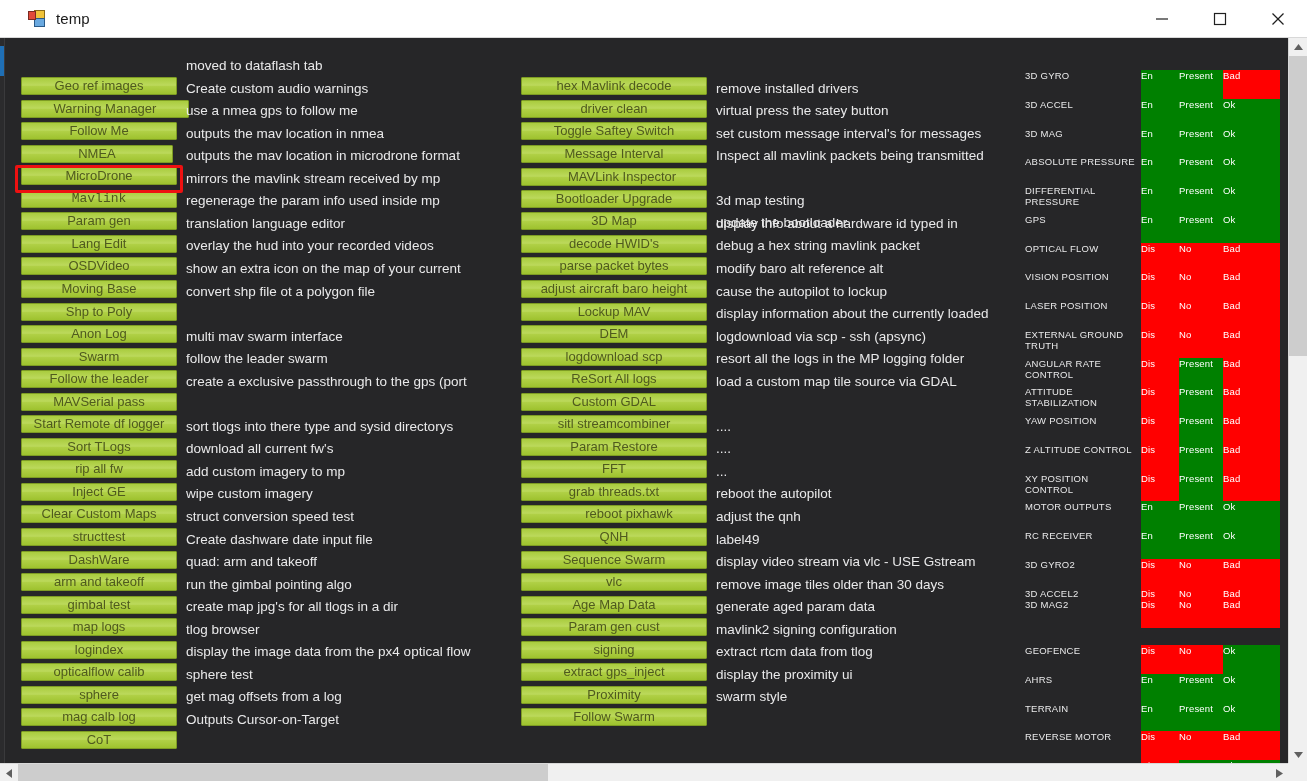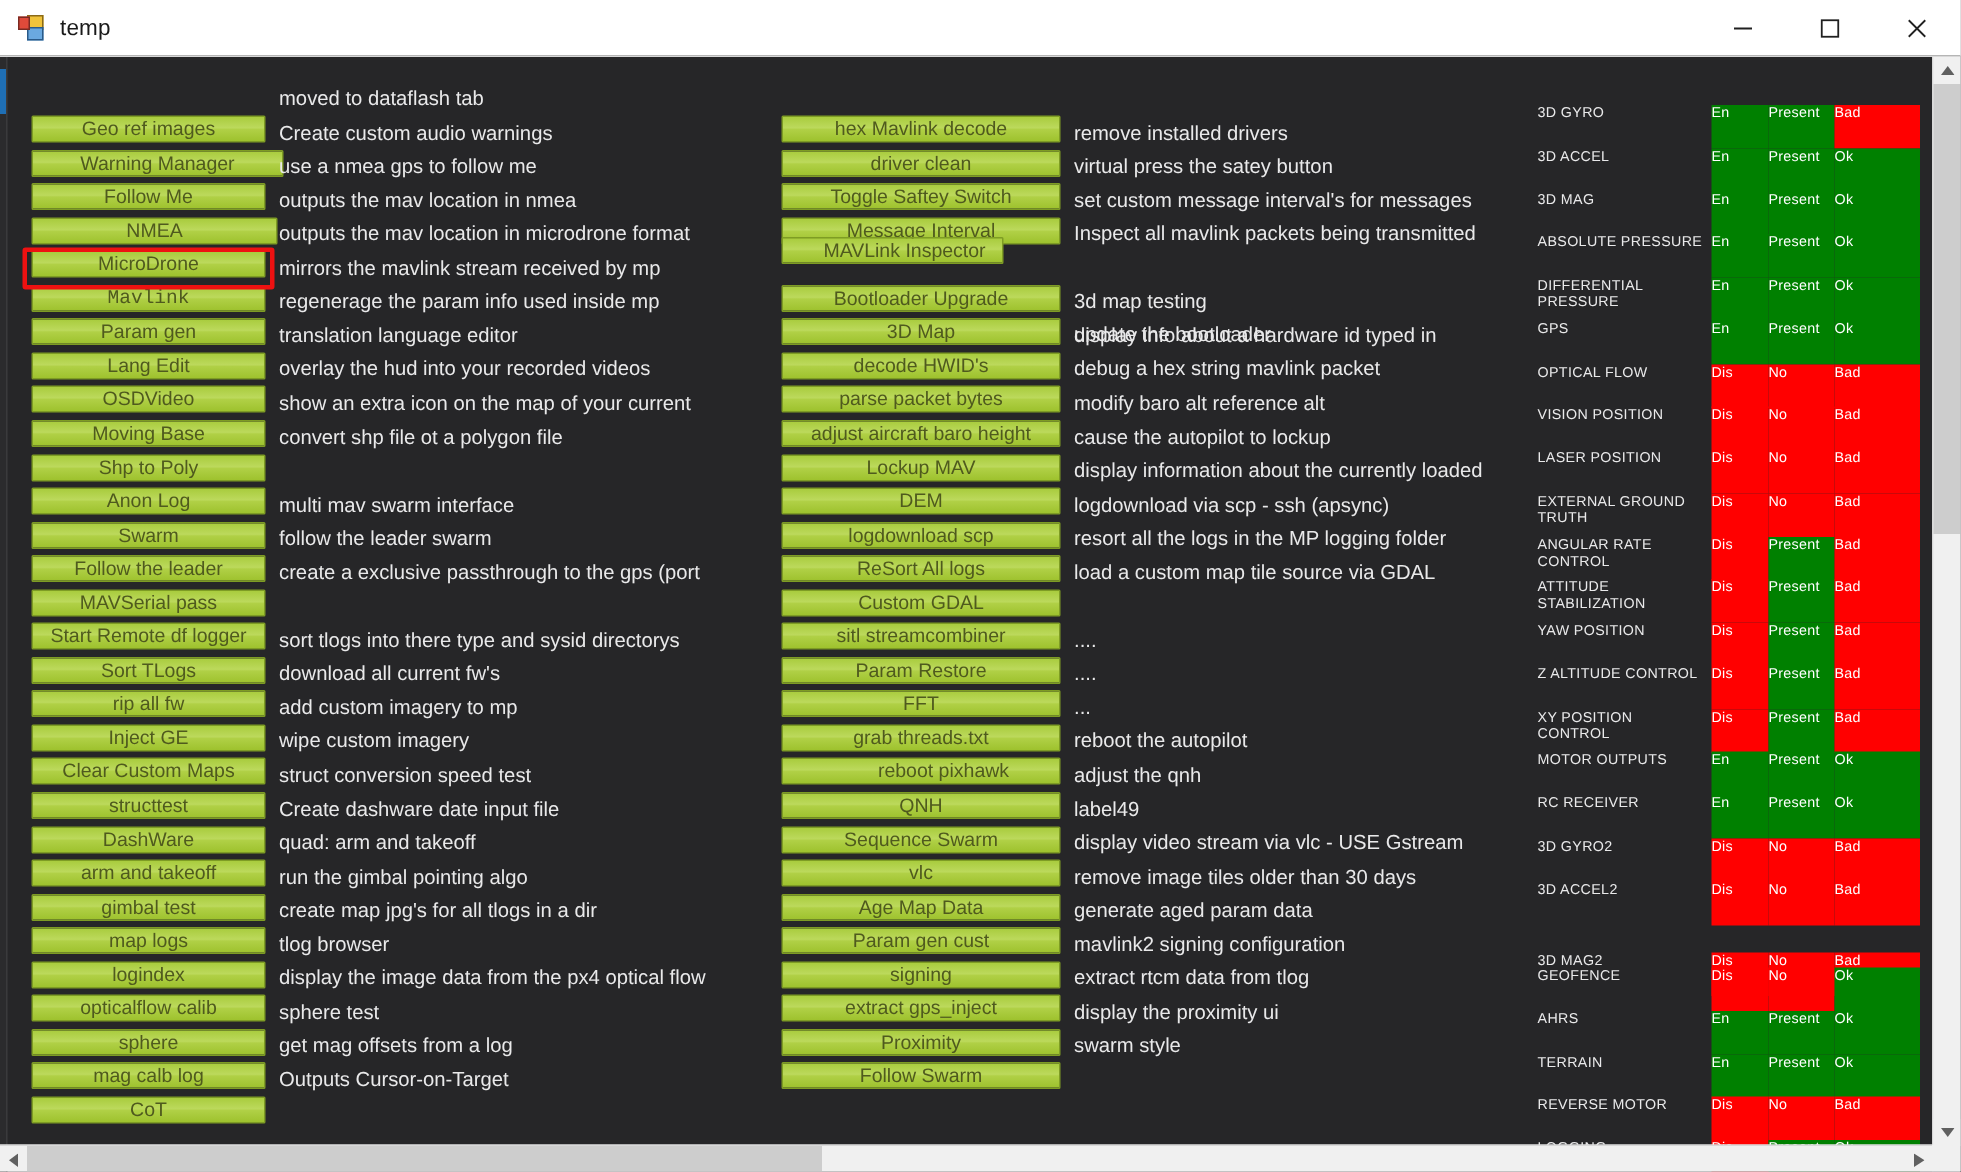--- a/index.html
+++ b/index.html
@@ -19,20 +19,21 @@
   }
 
   
   #titlebar {
     position: absolute;
     left: 0; top: 0;
     width: 1307px; height: 37px;
     background: #ffffff;
     display: flex;
     align-items: flex-end;
+    padding-left: 16px;
   }
   #title-left {
     display: flex;
     align-items: center;
     padding-left: 12px;
     height: 100%;
   }
   #app-icon {
     width: 18px; height: 18px;
     position: relative;
@@ -278,21 +279,21 @@
   <div id="client">
 
     <div id="left-sliver">
       <div id="blue-tick"></div>
     </div>
 
     <div class="btn-col" id="col-left">
         <div class="tool-btn" style="left: 21px; top: 19px; width: 156px;">Geo ref images</div>
         <div class="tool-btn" style="left: 21px; top: 41.55px; width: 168px;">Warning Manager</div>
         <div class="tool-btn" style="left: 21px; top: 64.1px; width: 156px;">Follow Me</div>
-        <div class="tool-btn" style="left: 21px; top: 86.65px; width: 164px;">NMEA</div>
+        <div class="tool-btn" style="left: 21px; top: 86.65px; width: 152px;">NMEA</div>
         <div class="tool-btn" style="left: 21px; top: 109.2px; width: 156px;">MicroDrone</div>
         <div class="tool-btn" style="left: 21px; top: 131.75px; width: 156px; font-family: Liberation Mono, monospace;">Mavlink</div>
         <div class="tool-btn" style="left: 21px; top: 154.3px; width: 156px;">Param gen</div>
         <div class="tool-btn" style="left: 21px; top: 176.85px; width: 156px;">Lang Edit</div>
         <div class="tool-btn" style="left: 21px; top: 199.4px; width: 156px;">OSDVideo</div>
         <div class="tool-btn" style="left: 21px; top: 221.95px; width: 156px;">Moving Base</div>
         <div class="tool-btn" style="left: 21px; top: 244.5px; width: 156px;">Shp to Poly</div>
         <div class="tool-btn" style="left: 21px; top: 267.05px; width: 156px;">Anon Log</div>
         <div class="tool-btn" style="left: 21px; top: 289.6px; width: 156px;">Swarm</div>
         <div class="tool-btn" style="left: 21px; top: 312.15px; width: 156px;">Follow the leader</div>
@@ -343,21 +344,21 @@
         <div class="desc" style="left: 186px; top: 628.85px;">sphere test</div>
         <div class="desc" style="left: 186px; top: 651.4px;">get mag offsets from a log</div>
         <div class="desc" style="left: 186px; top: 673.95px;">Outputs Cursor-on-Target</div>
       </div>
 
     <div class="btn-col" id="col-mid">
         <div class="tool-btn" style="left: 521px; top: 19px; width: 186px;">hex Mavlink decode</div>
         <div class="tool-btn" style="left: 521px; top: 41.55px; width: 186px;">driver clean</div>
         <div class="tool-btn" style="left: 521px; top: 64.1px; width: 186px;">Toggle Saftey Switch</div>
         <div class="tool-btn" style="left: 521px; top: 86.65px; width: 186px;">Message Interval</div>
-        <div class="tool-btn" style="left: 521px; top: 100px; width: 148px; padding-left: 16px;">MAVLink Inspector</div>
+        <div class="tool-btn" style="left: 521px; top: 110px; width: 186px; padding-left: 16px;">MAVLink Inspector</div>
         <div class="tool-btn" style="left: 521px; top: 131.75px; width: 186px;">Bootloader Upgrade</div>
         <div class="tool-btn" style="left: 521px; top: 154.3px; width: 186px;">3D Map</div>
         <div class="tool-btn" style="left: 521px; top: 176.85px; width: 186px;">decode HWID's</div>
         <div class="tool-btn" style="left: 521px; top: 199.4px; width: 186px;">parse packet bytes</div>
         <div class="tool-btn" style="left: 521px; top: 221.95px; width: 186px;">adjust aircraft baro height</div>
         <div class="tool-btn" style="left: 521px; top: 244.5px; width: 186px;">Lockup MAV</div>
         <div class="tool-btn" style="left: 521px; top: 267.05px; width: 186px;">DEM</div>
         <div class="tool-btn" style="left: 521px; top: 289.6px; width: 186px;">logdownload scp</div>
         <div class="tool-btn" style="left: 521px; top: 312.15px; width: 186px;">ReSort All logs</div>
         <div class="tool-btn" style="left: 521px; top: 334.7px; width: 186px;">Custom GDAL</div>
@@ -517,21 +518,21 @@
           <div class="st-cell c1 bg-red">Dis</div>
           <div class="st-cell c2 bg-red">No</div>
           <div class="st-cell c3 bg-red">Bad</div>
         </div>
         <div class="st-row" style="top: 528.5px;">
           <div class="st-label">3D ACCEL2</div>
           <div class="st-cell c1 bg-red">Dis</div>
           <div class="st-cell c2 bg-red">No</div>
           <div class="st-cell c3 bg-red">Bad</div>
         </div>
-        <div class="st-row" style="top: 576px;">
+        <div class="st-row" style="top: 540px;">
           <div class="st-label">3D MAG2</div>
           <div class="st-cell c1 bg-red">Dis</div>
           <div class="st-cell c2 bg-red">No</div>
           <div class="st-cell c3 bg-red">Bad</div>
         </div>
         <div class="st-row" style="top: 586px;">
           <div class="st-label">GEOFENCE</div>
           <div class="st-cell c1 bg-red">Dis</div>
           <div class="st-cell c2 bg-red">No</div>
           <div class="st-cell c3 bg-green">Ok</div>

